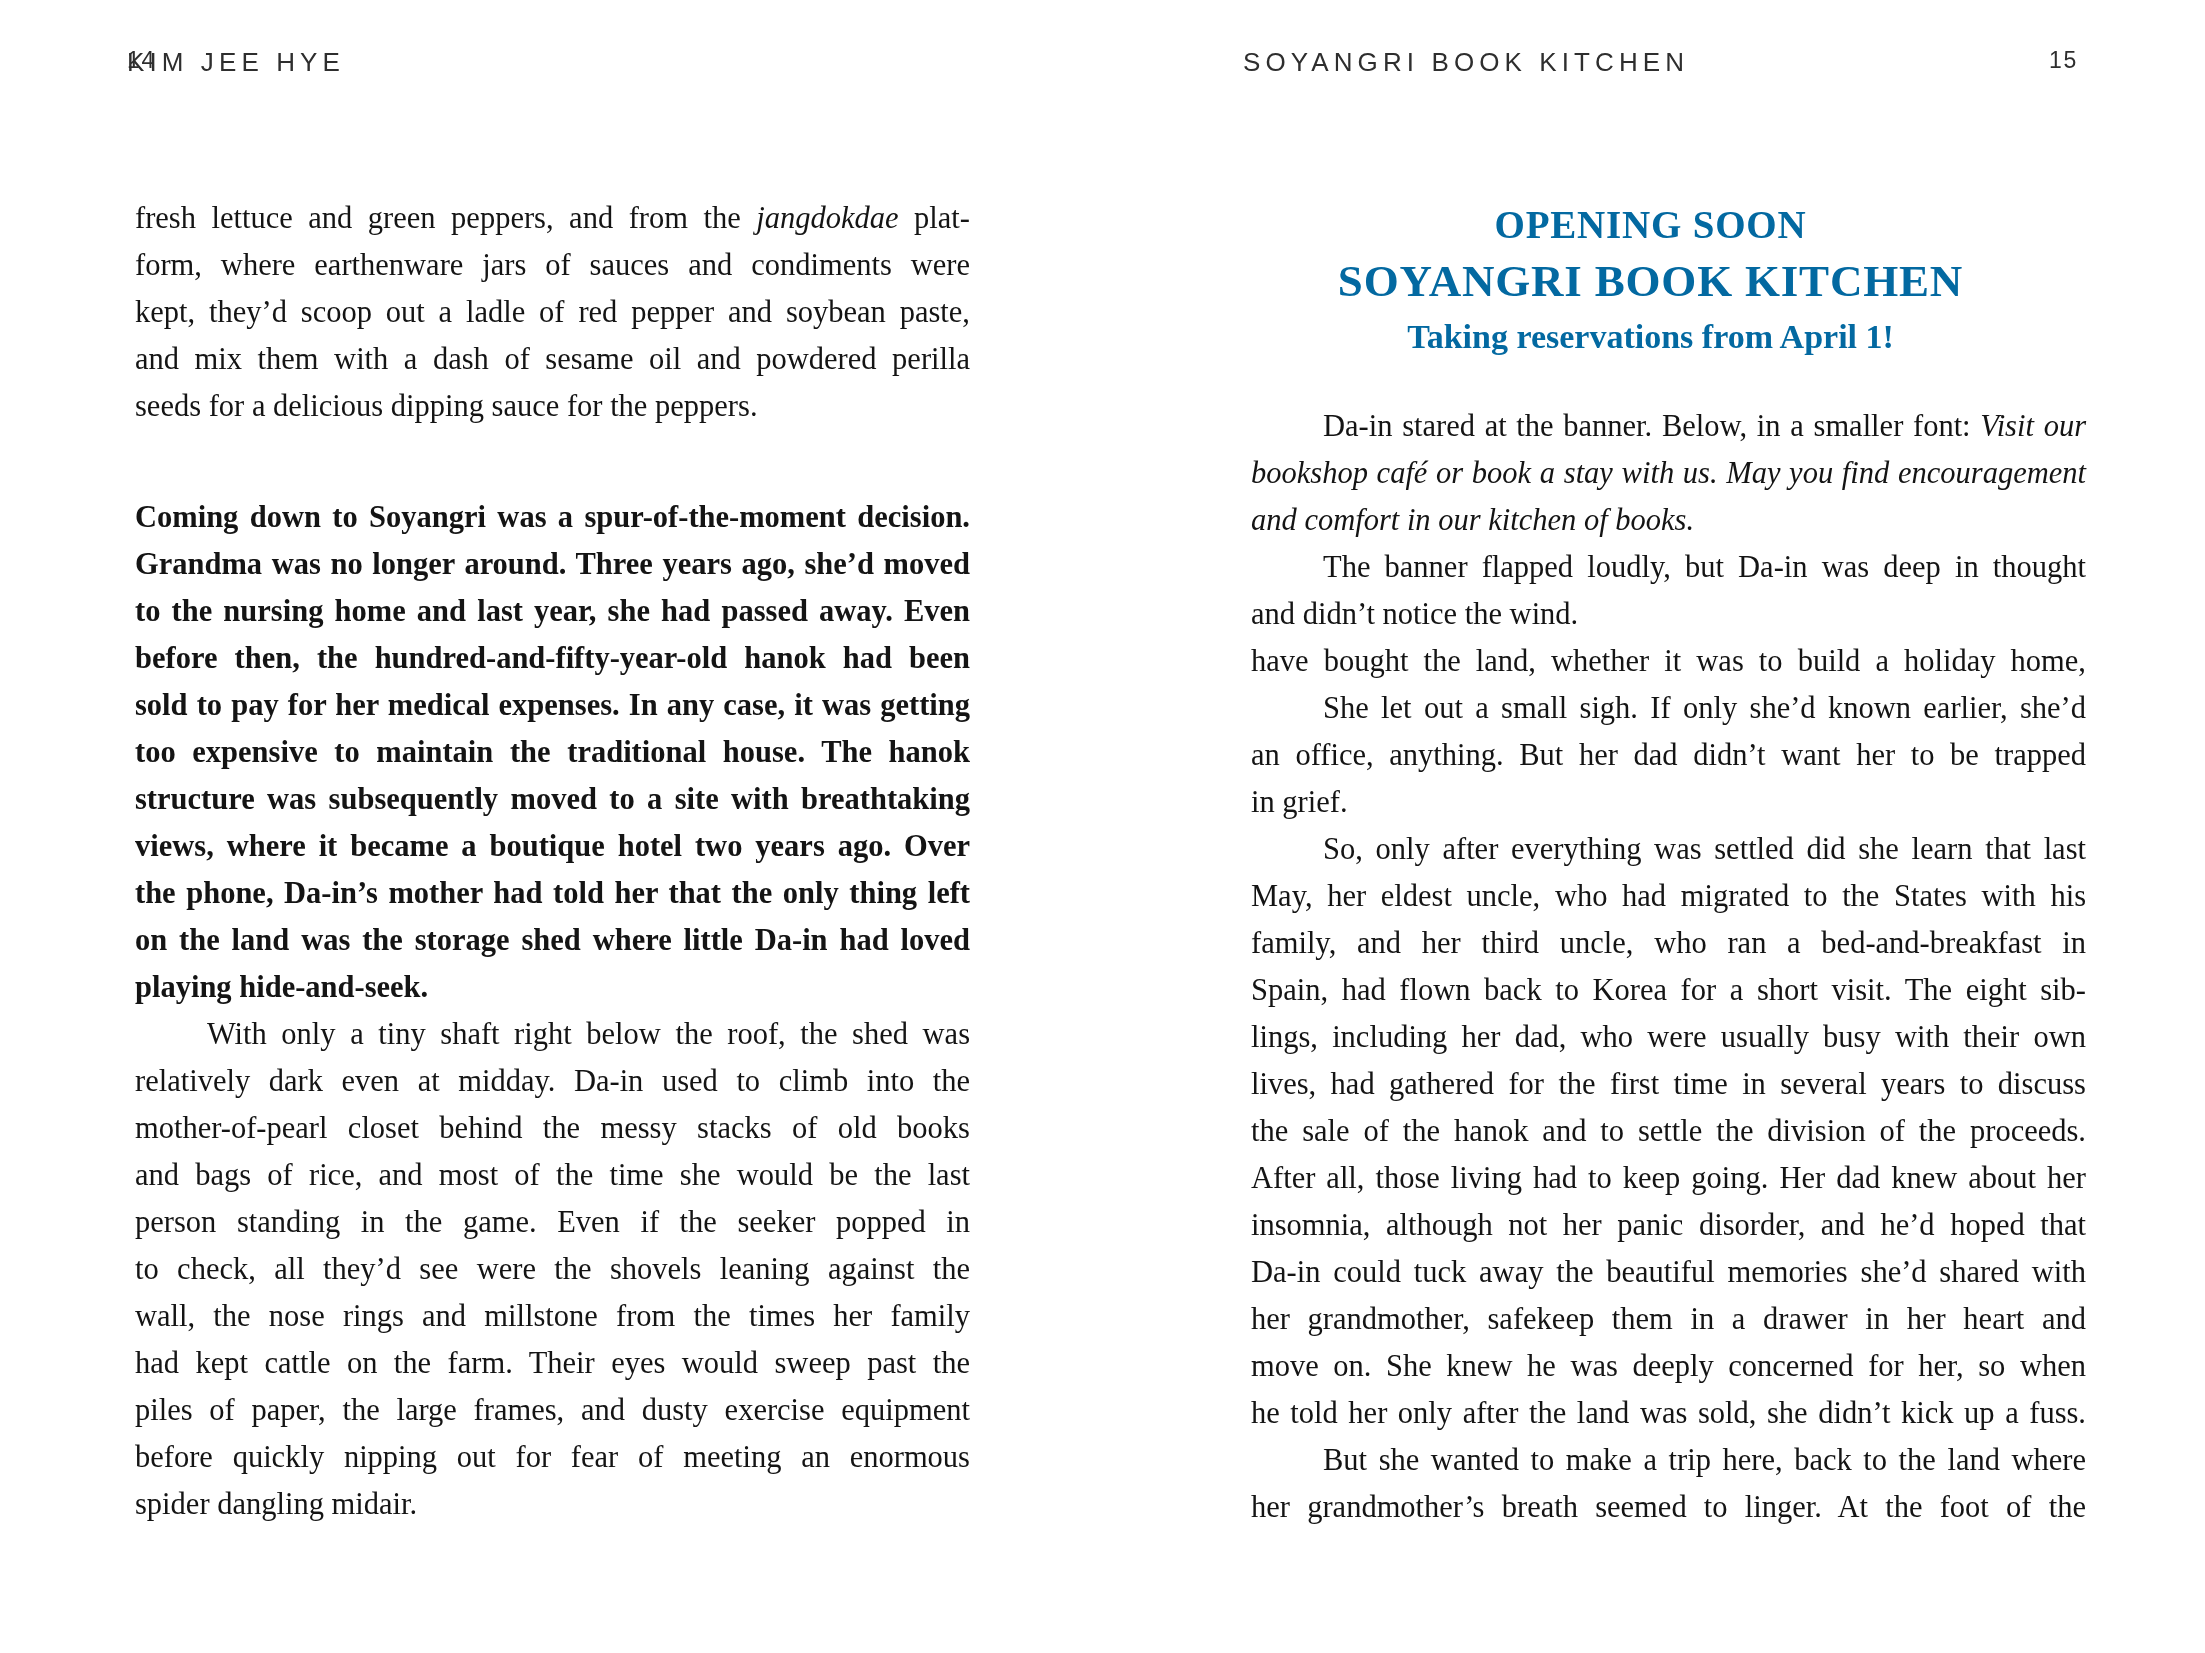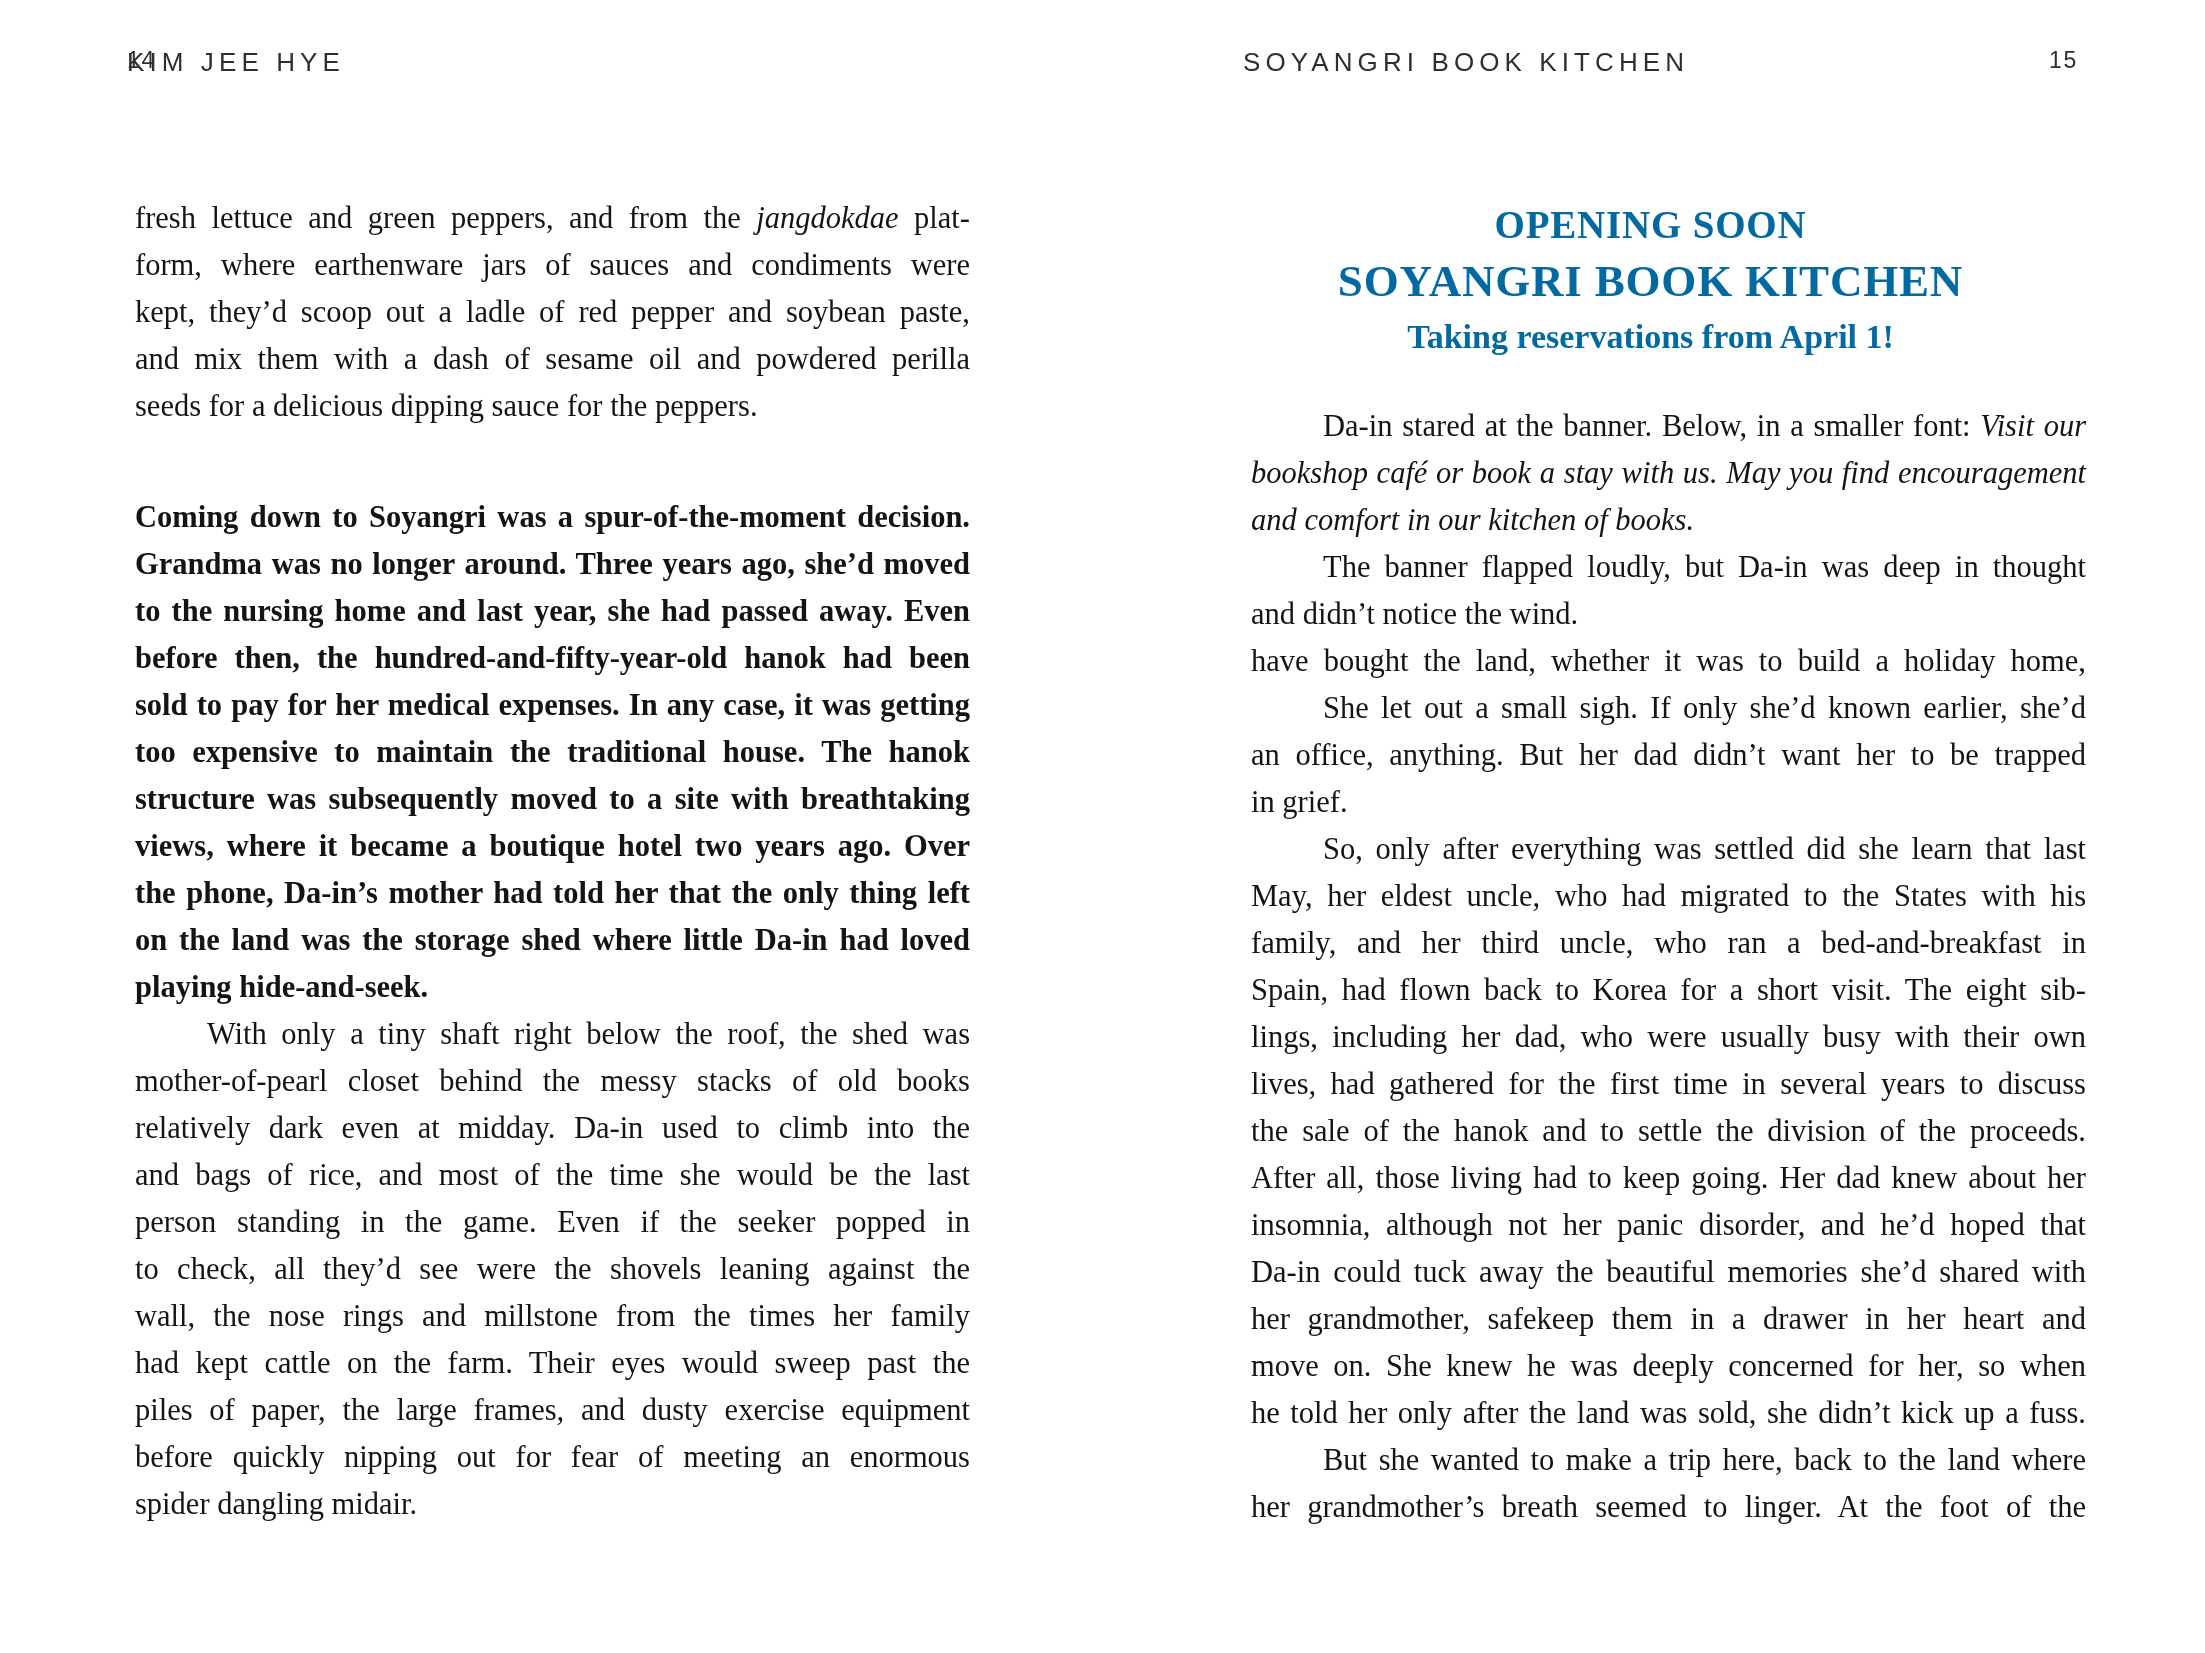--- a/index.html
+++ b/index.html
@@ -71,22 +71,22 @@
         <div class="line">sold to pay for her medical expenses. In any case, it was getting</div>
         <div class="line">too expensive to maintain the traditional house. The hanok</div>
         <div class="line">structure was subsequently moved to a site with breathtaking</div>
         <div class="line">views, where it became a boutique hotel two years ago. Over</div>
         <div class="line">the phone, Da-in’s mother had told her that the only thing left</div>
         <div class="line">on the land was the storage shed where little Da-in had loved</div>
         <div class="line lastline">playing hide-and-seek.</div>
       </div>
       <div class="para">
         <div class="line first">With only a tiny shaft right below the roof, the shed was</div>
+        <div class="line">relatively dark even at midday. Da-in used to climb into the</div>
         <div class="line">mother-of-pearl closet behind the messy stacks of old books</div>
-        <div class="line">relatively dark even at midday. Da-in used to climb into the</div>
         <div class="line">and bags of rice, and most of the time she would be the last</div>
         <div class="line">person standing in the game. Even if the seeker popped in</div>
         <div class="line">to check, all they’d see were the shovels leaning against the</div>
         <div class="line">wall, the nose rings and millstone from the times her family</div>
         <div class="line">had kept cattle on the farm. Their eyes would sweep past the</div>
         <div class="line">piles of paper, the large frames, and dusty exercise equipment</div>
         <div class="line">before quickly nipping out for fear of meeting an enormous</div>
         <div class="line lastline">spider dangling midair.</div>
       </div>
     </div>

